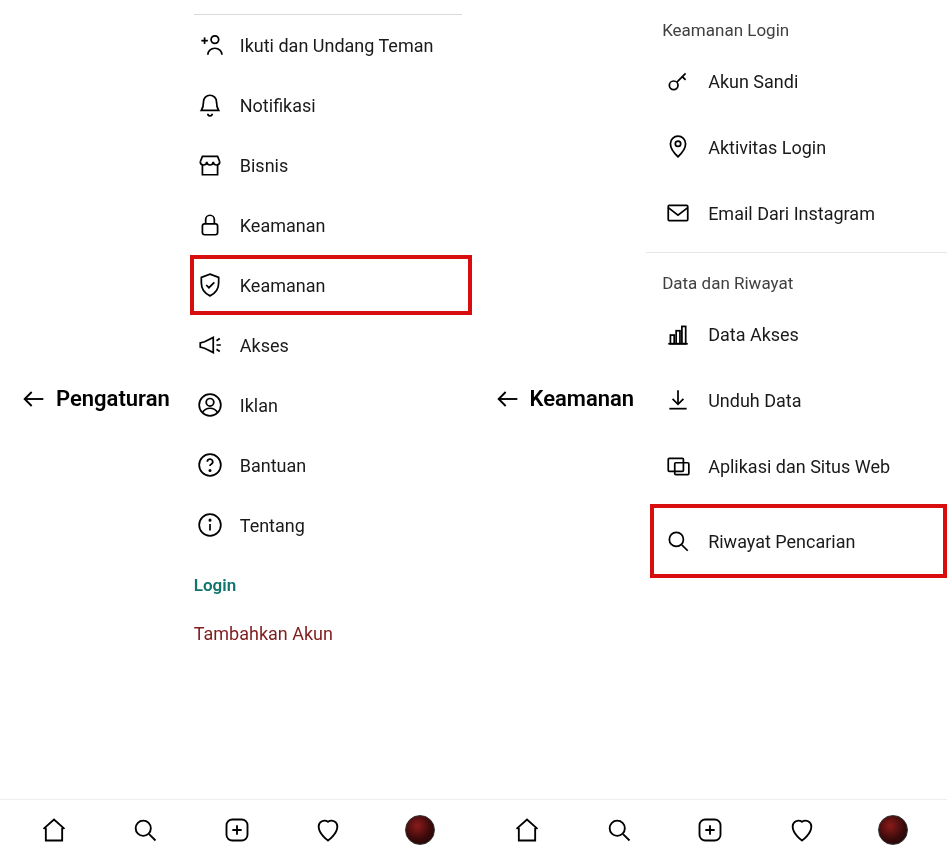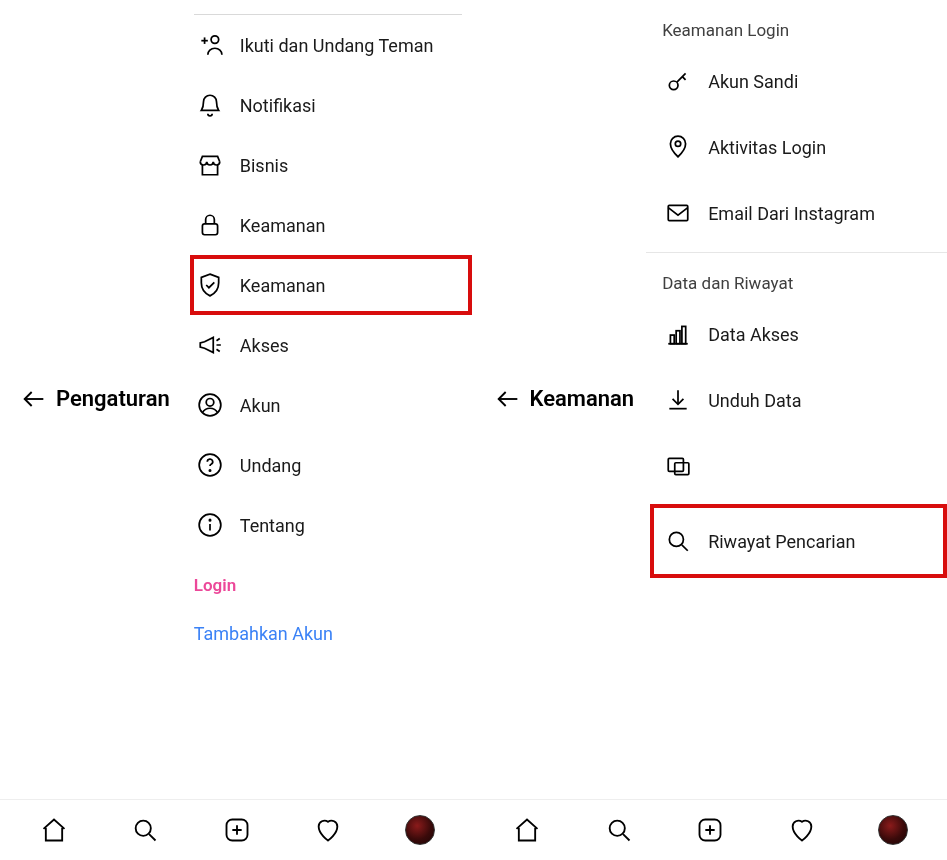--- a/index.html
+++ b/index.html
@@ -70,27 +70,27 @@
     font-size: 18px;
     color: #1a1a1a;
   }
   .section-label {
     font-size: 17px;
     font-weight: 400;
     color: #404040;
     padding: 20px 16px 8px 16px;
   }
   .section-label.light {
-    color: #ec4899;
+    color: #0f766e;
     font-weight: 600;
     padding-left: 12px;
   }
   .link-row {
     padding: 20px 12px;
-    color: #3b82f6;
+    color: #7f1d1d;
     font-size: 18px;
     cursor: pointer;
   }
   .highlight-box {
     position: absolute;
     border: 4px solid #d80d0d;
     pointer-events: none;
     z-index: 2;
     left: 4px;
     right: -2px;
@@ -223,32 +223,32 @@
       </div>
 
       <div class="row">
         <div class="icon-slot">
             <svg viewBox="0 0 24 24">
               <circle cx="12" cy="12" r="10"></circle>
               <circle cx="12" cy="9.5" r="3.5"></circle>
               <path d="M5 19c1.7-3 5-4 7-4s5.3 1 7 4"></path>
             </svg>
           </div>
-        <div class="row-label">Akun</div>
+        <div class="row-label">Iklan</div>
       </div>
 
       <div class="row">
         <div class="icon-slot">
             <svg viewBox="0 0 24 24">
               <circle cx="12" cy="12" r="10"></circle>
               <path d="M9.5 9a2.5 2.5 0 1 1 3.5 2.3c-.9.4-1 1-1 1.7"></path>
               <circle cx="12" cy="17" r="0.6" fill="#000"></circle>
             </svg>
           </div>
-        <div class="row-label">Undang</div>
+        <div class="row-label">Bantuan</div>
       </div>
 
       <div class="row">
         <div class="icon-slot">
             <svg viewBox="0 0 24 24">
               <circle cx="12" cy="12" r="10"></circle>
               <circle cx="12" cy="7.5" r="0.6" fill="#000"></circle>
               <path d="M12 11v6"></path>
             </svg>
           </div>
@@ -335,20 +335,21 @@
         <div class="row-label">Unduh Data</div>
       </div>
 
       <div class="row">
         <div class="icon-slot">
             <svg viewBox="0 0 24 24">
               <rect x="3" y="5" width="14" height="12" rx="1"></rect>
               <rect x="9" y="9" width="13" height="11" rx="1"></rect>
             </svg>
           </div>
+        <div class="row-label">Aplikasi dan Situs Web</div>
       </div>
 
       <div class="highlight-wrap" style="margin:9px 6px;">
         <div class="row" style="padding-left:10px;">
           <div class="icon-slot">
               <svg viewBox="0 0 24 24">
                 <circle cx="10.5" cy="10.5" r="6.5"></circle>
                 <path d="M15.5 15.5L21 21"></path>
               </svg>
             </div>

